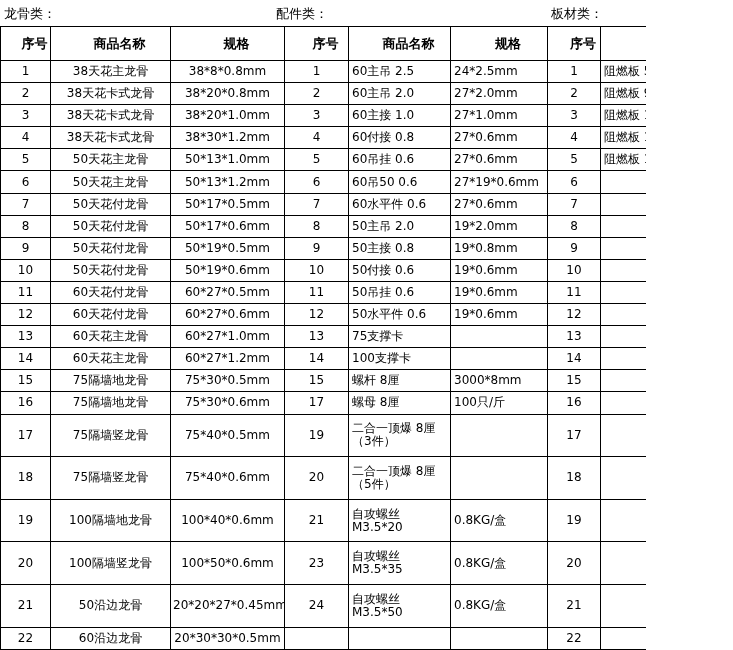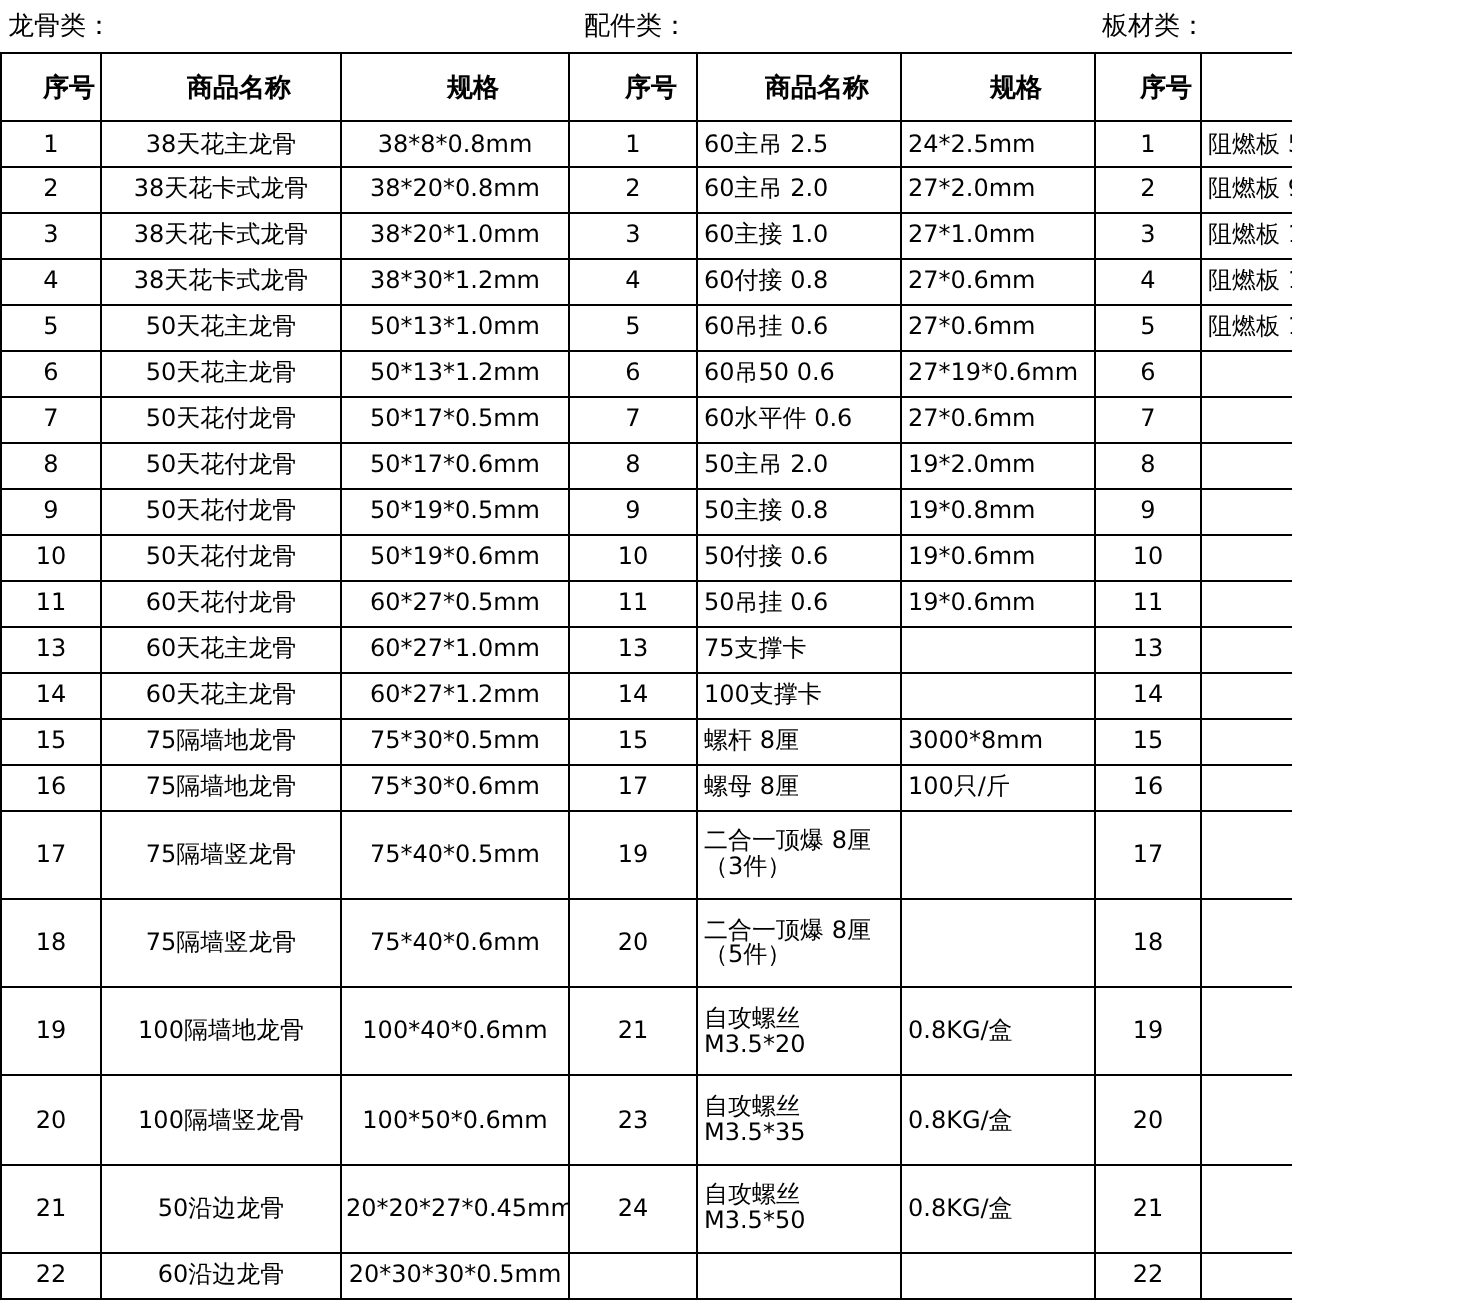--- a/index.html
+++ b/index.html
@@ -3,21 +3,21 @@
 <meta charset="utf-8">
 <style>
   html,body{margin:0;padding:0;background:#ffffff;}
   .sheet{
     position:relative;width:646px;height:650px;background:#ffffff;color:#000000;
     font-family:"DejaVu Sans","Liberation Sans",sans-serif;overflow:hidden;
   }
   .titlebar{position:absolute;top:0;left:0;width:733px;height:26px;}
   .sec-title{position:absolute;top:0;height:26px;line-height:27px;font-size:13px;white-space:nowrap;}
   .sec-title.t1{left:4px;}
-  .sec-title.t2{left:292px;}
+  .sec-title.t2{left:276px;}
   .sec-title.t3{left:551px;}
   table.grid{
     position:absolute;top:26px;left:0;width:733px;height:624px;
     border-collapse:collapse;table-layout:fixed;background:#ffffff;
   }
   .grid th,.grid td{
     border:1px solid #000000;padding:0 2px;overflow:hidden;
     vertical-align:middle;white-space:pre-line;
   }
   .grid th{font-size:13px;font-weight:bold;text-align:center;height:33px;padding-left:20px;}
@@ -163,20 +163,30 @@
           <td class="c">11</td>
           <td class="c">60天花付龙骨</td>
           <td class="c">60*27*0.5mm</td>
           <td class="c">11</td>
           <td class="l">50吊挂 0.6</td>
           <td class="l">19*0.6mm</td>
           <td class="c">11</td>
           <td class="l"></td>
         </tr>
         <tr>
+          <td class="c">12</td>
+          <td class="c">60天花付龙骨</td>
+          <td class="c">60*27*0.6mm</td>
+          <td class="c">12</td>
+          <td class="l">50水平件 0.6</td>
+          <td class="l">19*0.6mm</td>
+          <td class="c">12</td>
+          <td class="l"></td>
+        </tr>
+        <tr>
           <td class="c">13</td>
           <td class="c">60天花主龙骨</td>
           <td class="c">60*27*1.0mm</td>
           <td class="c">13</td>
           <td class="l">75支撑卡</td>
           <td class="l"></td>
           <td class="c">13</td>
           <td class="l"></td>
         </tr>
         <tr>

